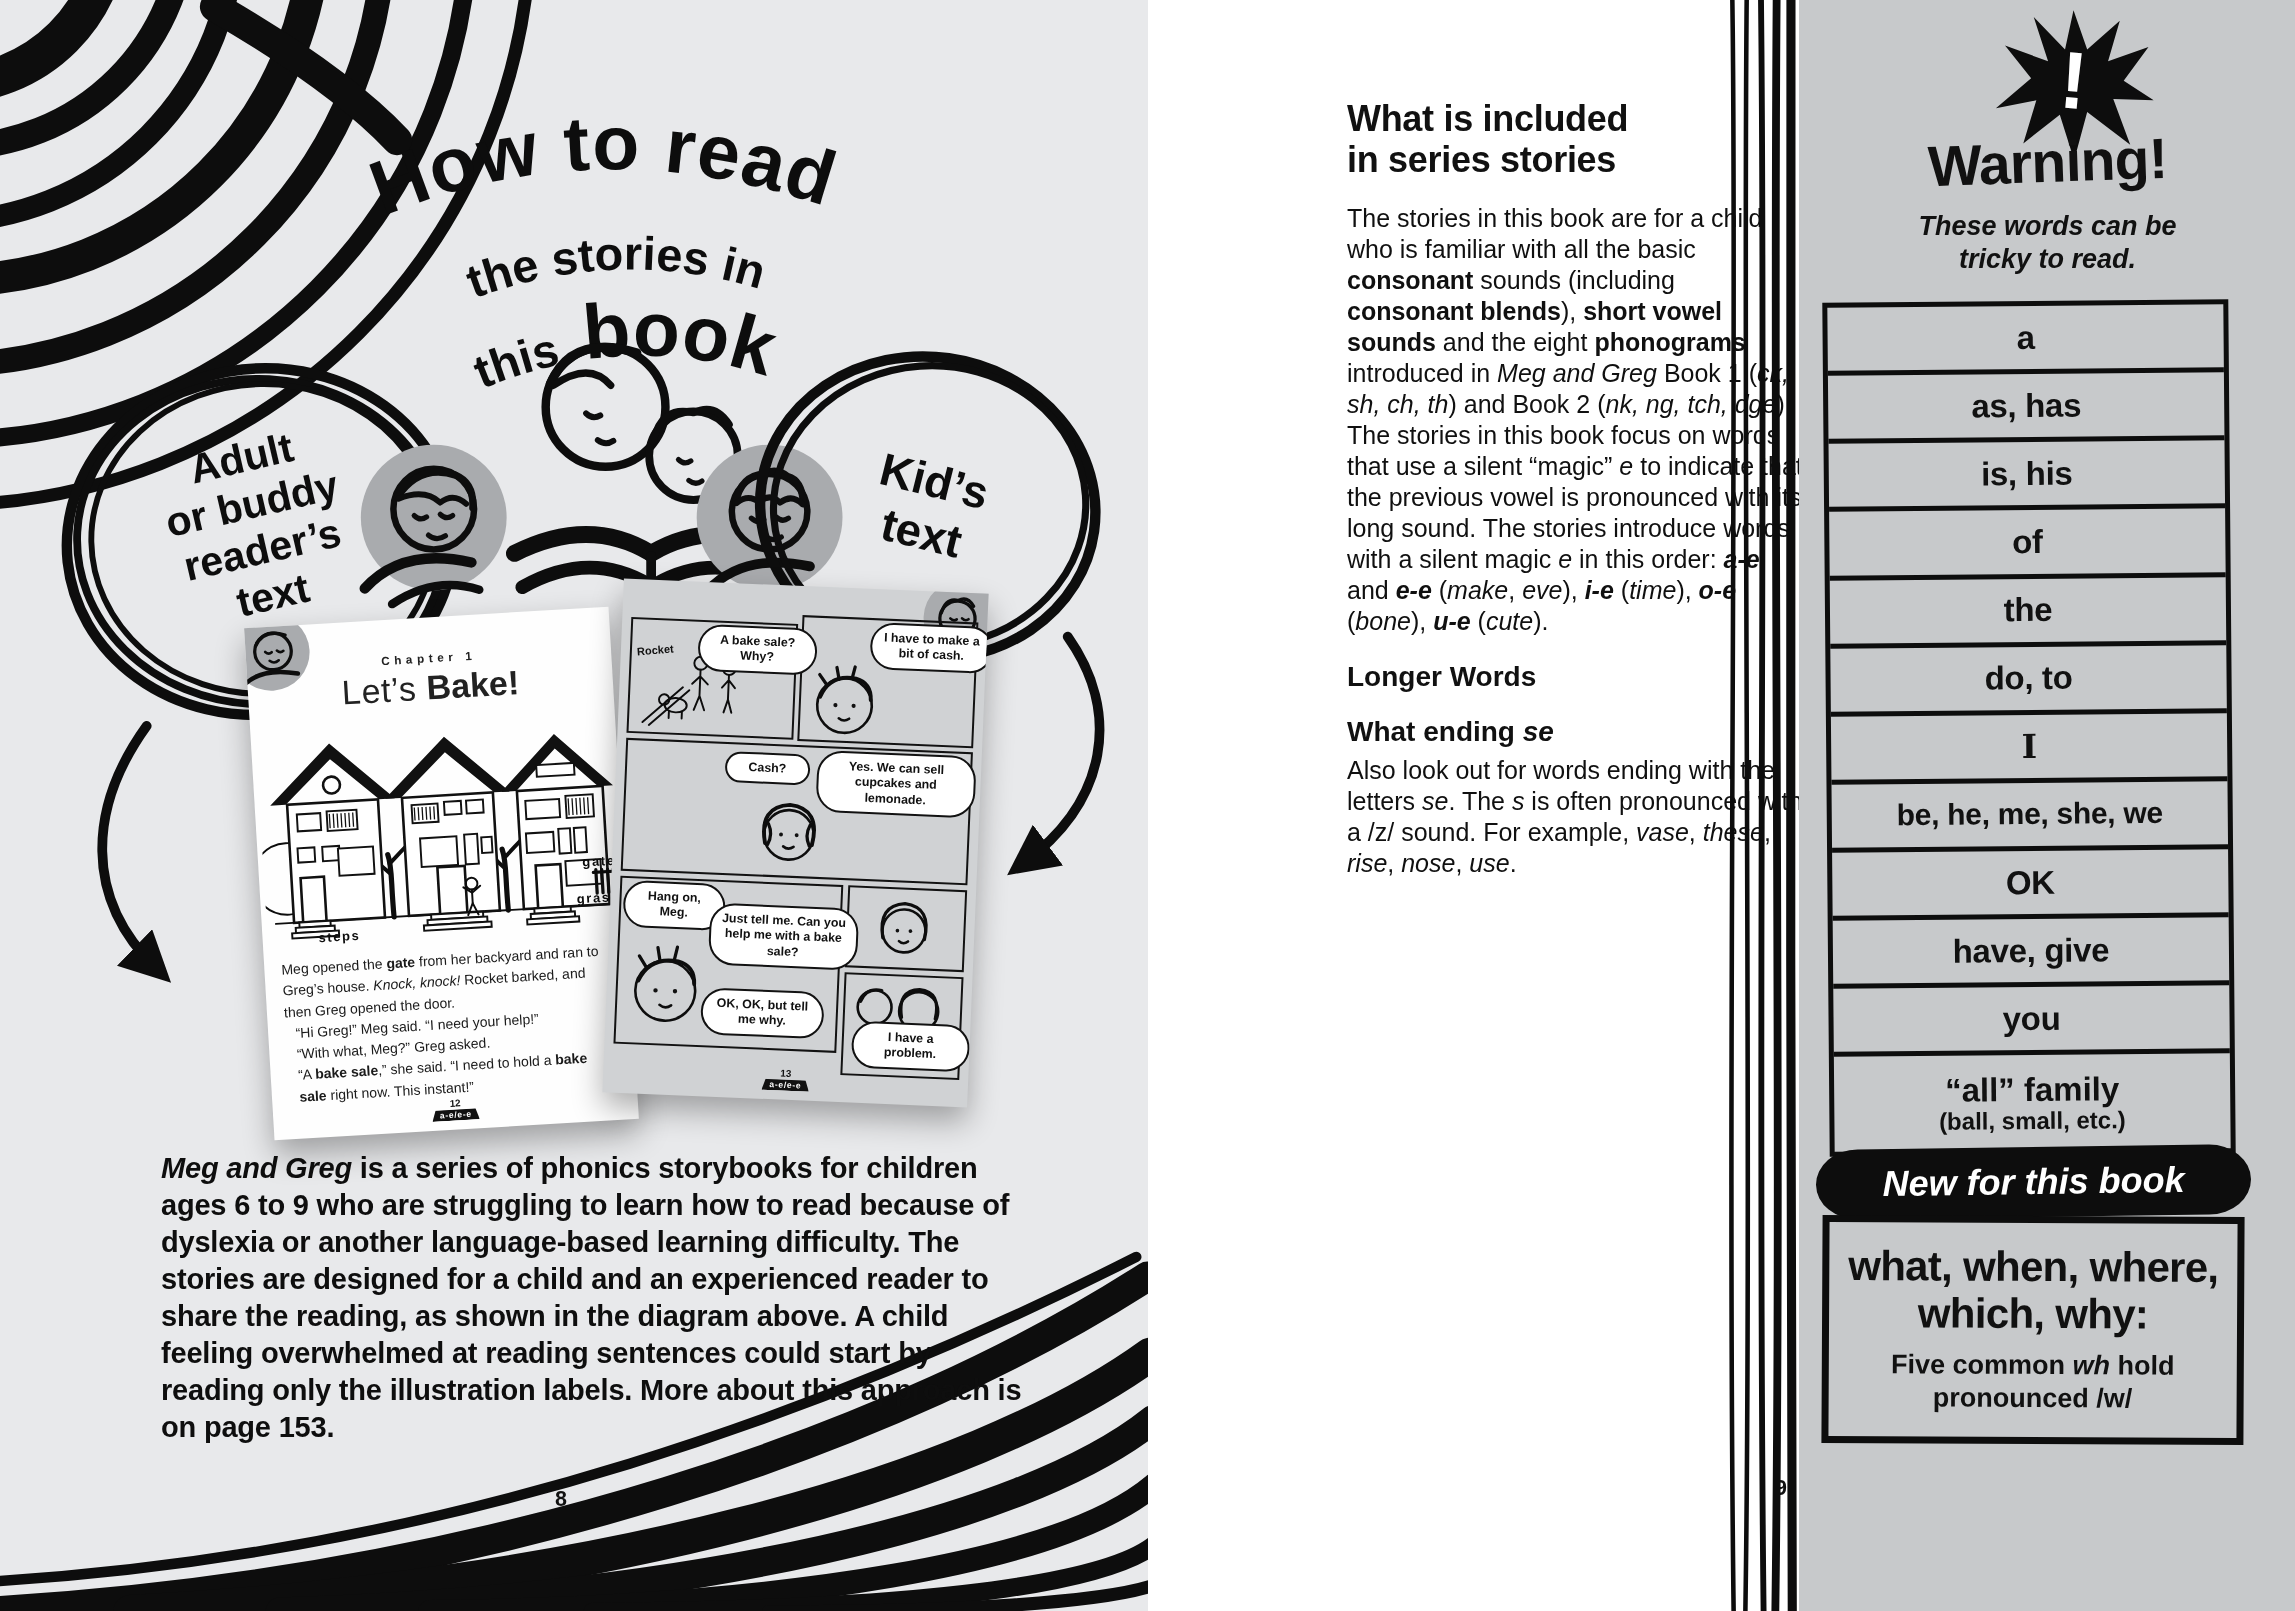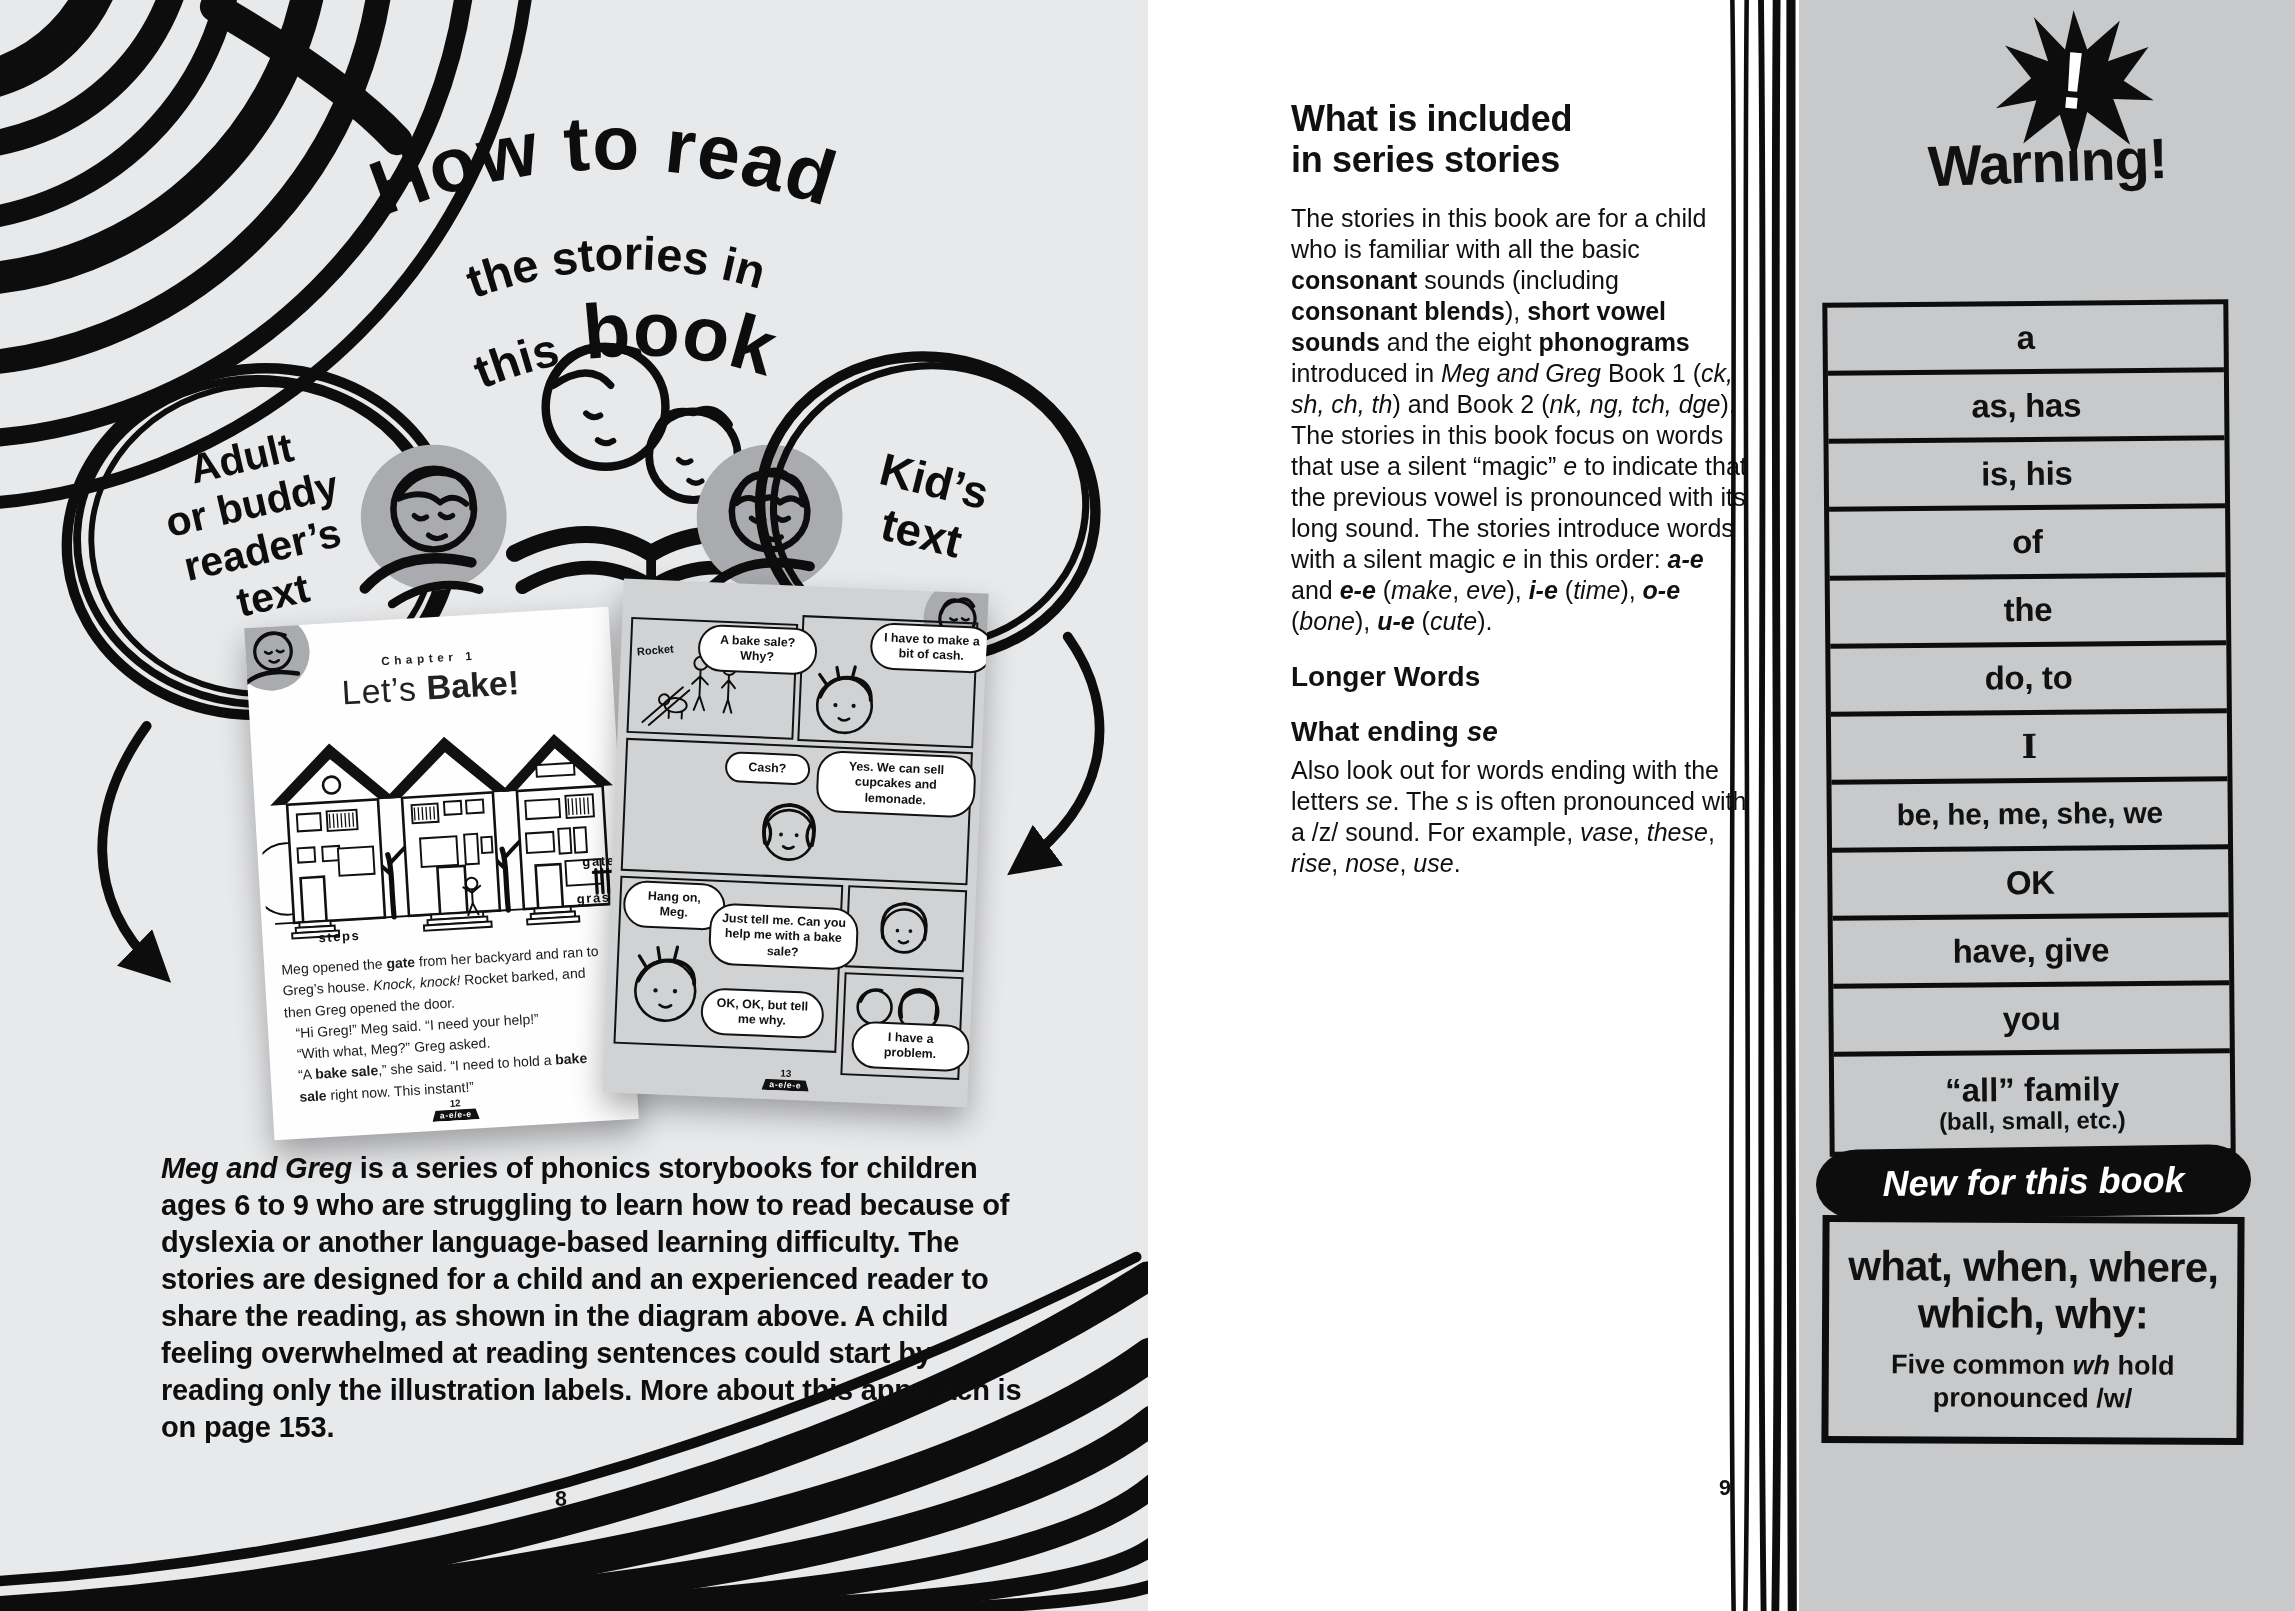--- a/index.html
+++ b/index.html
@@ -3,21 +3,21 @@
 <meta charset="utf-8">
 <style>
   html,body{margin:0;padding:0;background:#fff;}
   #stage{position:relative;width:2295px;height:1612px;overflow:hidden;
          font-family:"Liberation Sans",sans-serif;color:#111;}
   svg{display:block}
   .ink{stroke:#0d0d0d;fill:none;stroke-linecap:round;stroke-linejoin:round}
 
   
   #left-page{position:absolute;left:0;top:0;width:1148px;height:1612px;background:#e8e9eb;overflow:hidden;}
-  #right-page{position:absolute;left:1148px;top:0;width:651px;height:1612px;background:#ffffff;padding-left:37px;}
+  #right-page{position:absolute;left:1204px;top:0;width:651px;height:1612px;background:#ffffff;padding-left:37px;}
   #sidebar{position:absolute;left:1799px;top:0;width:497px;height:1612px;background:#c7c9cb;}
   #stripes{position:absolute;left:1723px;top:0;}
 
   
   #left-decor{position:absolute;left:0;top:0;}
   #title-svg{position:absolute;left:296px;top:57px;}
   #title-svg text{font-family:"Liberation Sans",sans-serif;font-weight:800;fill:#0d0d0d;}
   #diagram-svg{position:absolute;left:0;top:293px;}
   #diagram-svg text{font-family:"Liberation Sans",sans-serif;font-weight:800;fill:#0d0d0d;text-anchor:middle;}
 
@@ -468,20 +468,23 @@
   </svg>
 
   <div id="sidebar">
     <div class="star-wrap">
       <svg width="163" height="154" viewBox="0 0 250 236">
         <polygon fill="#0d0d0d" points="125,2 146,62 196,18 178,80 240,58 202,110 248,140 186,138 212,208 146,158 126,232 104,162 48,206 68,140 6,152 60,106 20,56 86,80 64,12 112,62"></polygon>
         <text x="125" y="152" text-anchor="middle" font-size="124" font-weight="800" fill="#ffffff" font-family="Liberation Sans, sans-serif" transform="rotate(5 125 112)">!</text>
       </svg>
     </div>
     <div class="warning-title">Warning!</div>
+    <div class="warning-sub">
+      <span>These words can be</span><br><span>tricky to read.</span>
+    </div>
 
     <div class="word-table">
       <div class="word-row">a</div>
       <div class="word-row">as, has</div>
       <div class="word-row">is, his</div>
       <div class="word-row">of</div>
       <div class="word-row">the</div>
       <div class="word-row">do, to</div>
       <div class="word-row serif-I">I</div>
       <div class="word-row" style="font-size:30px">be, he, me, she, we</div>

